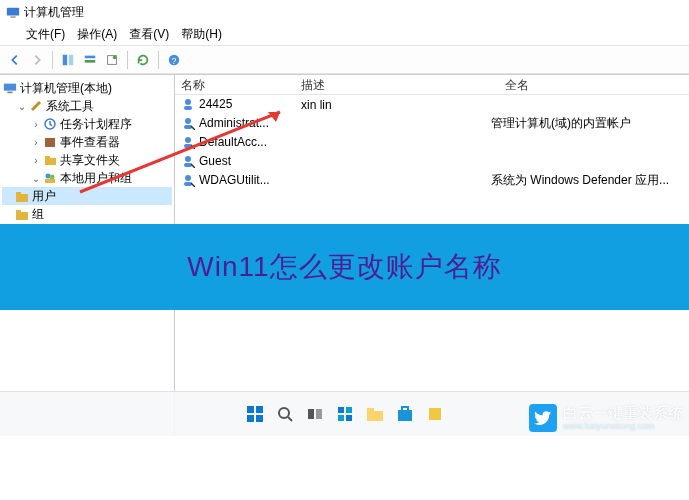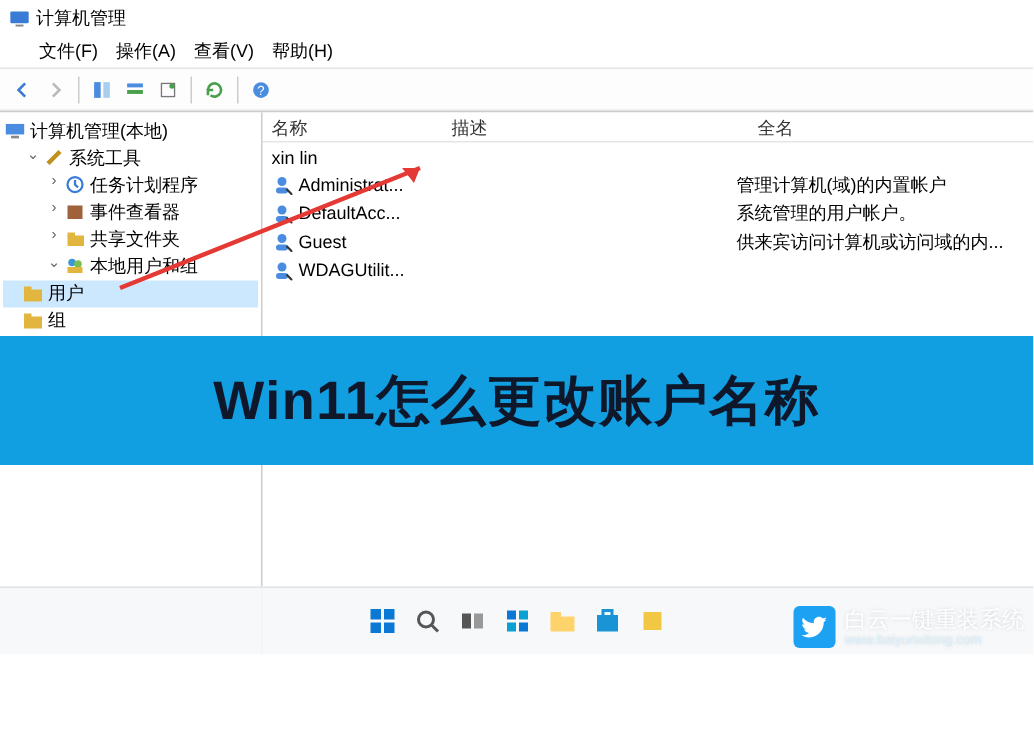--- a/index.html
+++ b/index.html
@@ -13,21 +13,21 @@
 
 .menubar { height: 22px; display: flex; align-items: center; padding: 0 20px; background: #fff; border-bottom: 1px solid #e5e5e5;}
 .menubar .menuitem { padding: 2px 6px; font-size: 12px; color: #000; cursor: default; }
 
 .toolbar { height: 28px; display: flex; align-items: center; padding: 0 4px; gap: 0px; background: #fdfdfd; border-bottom: 1px solid #e5e5e5;}
 .toolbar .tbtn { width: 22px; height: 22px; display: flex; align-items: center; justify-content: center; border-radius: 2px; }
 .toolbar .sep { width: 1px; height: 18px; background: #ccc; margin: 0 4px; }
 
 .body { flex: 1; display: flex; border-top: 1px solid #ccc; }
 .tree { width: 175px; border-right: 1px solid #ccc; padding: 4px 2px; position: relative; background:#fff;}
-.tree-row { display: flex; align-items: flex-start; height: 18px; font-size: 12px; color: #000; white-space: nowrap; }
+.tree-row { display: flex; align-items: center; height: 18px; font-size: 12px; color: #000; white-space: nowrap; }
 .tree-row .arrow { width: 12px; display: inline-flex; justify-content: center; color: #666; font-size: 10px;}
 .tree-row .node-icon { width: 16px; height: 16px; margin-right: 2px; display: inline-flex; align-items: center; justify-content: center; }
 .highlight { background: #cce8ff; }
 .indent1 { padding-left: 14px; }
 .indent2 { padding-left: 28px; }
 .indent3 { }
 
 .listpane { flex: 1; display: flex; flex-direction: column; background:#fff;}
 .colheaders { display: flex; height: 20px; border-bottom: 1px solid #e5e5e5; font-size: 12px; }
 .colheaders .col { padding: 2px 6px; color: #333; }
@@ -36,21 +36,21 @@
 .col-desc { flex: 1; }
 
 .row { display: flex; align-items: center; height: 19px; font-size: 12px; }
 .row .c { padding: 0 6px; white-space: nowrap; overflow: hidden; }
 .row .user-icon { width: 16px; height: 16px; display:inline-block; vertical-align:middle; margin-right:2px;}
 
 .taskbar { position: absolute; bottom: 0; left: 0; right: 0; height: 45px; background: rgba(245,247,250,0.9); border-top: 1px solid #dfe3e8; display: flex; align-items: center; justify-content: center; gap: 4px; }
 .tb-icon { width: 26px; height: 26px; display:flex; align-items:center; justify-content:center; }
 
 .banner { position: absolute; left: 0; right: 0; top: 224px; height: 86px; background: #129fe2; display: flex; align-items: center; justify-content: center; }
-.banner-text { color: #0f172a; font-size: 36px; font-weight: 700; letter-spacing: 1px; }
+.banner-text { color: #4c1d95; font-size: 28px; font-weight: 400; letter-spacing: 1px; }
 
 .watermark { position: absolute; right: 6px; bottom: 4px; display: flex; align-items: flex-start; gap: 6px; color: #fff; font-size: 15px; text-shadow: 0 0 3px rgba(0,0,0,0.15); }
 .watermark .wm-icon { width: 28px; height: 28px; background:#1da1f2; border-radius:4px; display:flex; align-items:center; justify-content:center;}
 .watermark .wm-sub { font-size: 9px; color: #d8eefb; display:block; margin-top:-2px;}
 
 .arrow-line { position: absolute; pointer-events: none; }
 
 
 .bluecolor { color:#4a8de0; }
 </style>
@@ -251,57 +251,60 @@
     </div>
 
     <div class="listpane">
       <div class="colheaders">
         <div class="col col-name">名称</div>
         <div class="col col-desc">描述</div>
         <div class="col col-full">全名</div>
       </div>
 
       <div class="row">
+        <div class="c col-name"><span class="user-icon"><svg width="14" height="14">
+                <circle cx="7" cy="5" r="3" fill="#4a8de0"></circle>
+                <rect x="3" y="9" width="8" height="4" rx="2" fill="#4a8de0"></rect>
+              </svg></span><span>24425</span></div>
         <div class="c col-full">xin lin</div>
         <div class="c col-desc"></div>
       </div>
       <div class="row">
         <div class="c col-name"><span class="user-icon"><svg width="14" height="14">
                 <circle cx="7" cy="5" r="3" fill="#4a8de0"></circle>
                 <rect x="3" y="9" width="8" height="4" rx="2" fill="#4a8de0"></rect>
                 <path d="M10 10 L14 14" stroke="#333" stroke-width="1.5"></path>
               </svg></span><span>Administrat...</span></div>
         <div class="c col-full"></div>
         <div class="c col-desc">管理计算机(域)的内置帐户</div>
       </div>
       <div class="row">
         <div class="c col-name"><span class="user-icon"><svg width="14" height="14">
                 <circle cx="7" cy="5" r="3" fill="#4a8de0"></circle>
                 <rect x="3" y="9" width="8" height="4" rx="2" fill="#4a8de0"></rect>
                 <path d="M10 10 L14 14" stroke="#333" stroke-width="1.5"></path>
               </svg></span><span>DefaultAcc...</span></div>
         <div class="c col-full"></div>
-        <div class="c col-desc">系统管理的用户帐户。</div>
       </div>
       <div class="row">
         <div class="c col-name"><span class="user-icon"><svg width="14" height="14">
                 <circle cx="7" cy="5" r="3" fill="#4a8de0"></circle>
                 <rect x="3" y="9" width="8" height="4" rx="2" fill="#4a8de0"></rect>
                 <path d="M10 10 L14 14" stroke="#333" stroke-width="1.5"></path>
               </svg></span><span>Guest</span></div>
         <div class="c col-full"></div>
-        <div class="c col-desc">供来宾访问计算机或访问域的内...</div>
       </div>
       <div class="row">
         <div class="c col-name"><span class="user-icon"><svg width="14" height="14">
                 <circle cx="7" cy="5" r="3" fill="#4a8de0"></circle>
                 <rect x="3" y="9" width="8" height="4" rx="2" fill="#4a8de0"></rect>
                 <path d="M10 10 L14 14" stroke="#333" stroke-width="1.5"></path>
               </svg></span><span>WDAGUtilit...</span></div>
         <div class="c col-full"></div>
+        <div class="c col-desc">系统为 Windows Defender 应用...</div>
       </div>
     </div>
   </div>
 
   <svg class="arrow-line" style="left:70px; top:102px;" width="230" height="100">
     <line x1="10" y1="90" x2="210" y2="10" stroke="#e53935" stroke-width="3"></line>
     <polygon points="210,10 198,10 206,20" fill="#e53935"></polygon>
   </svg>
 
   <div class="banner">

